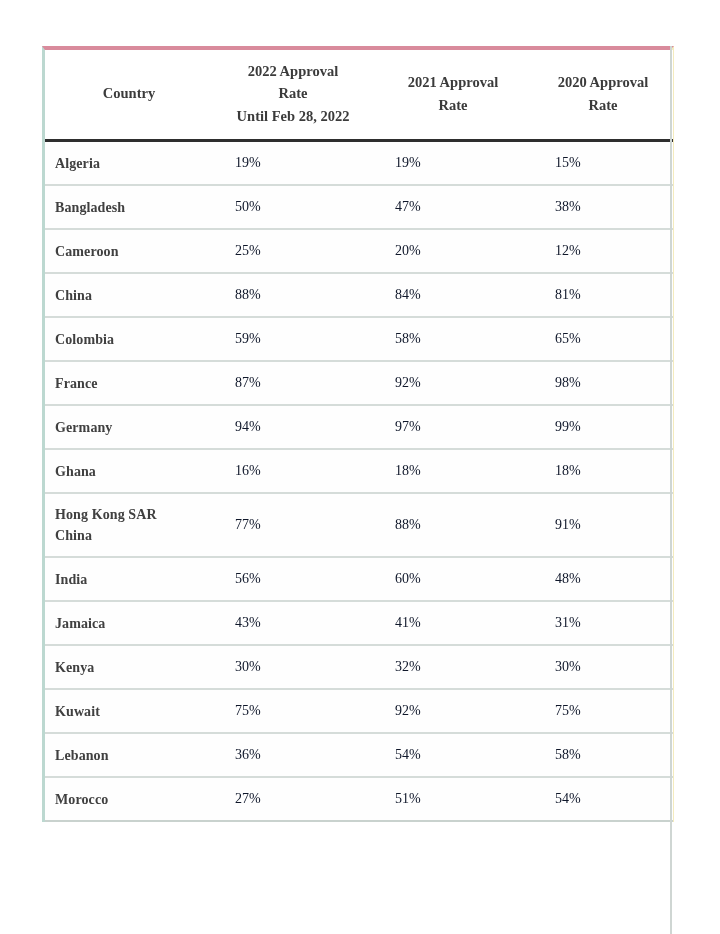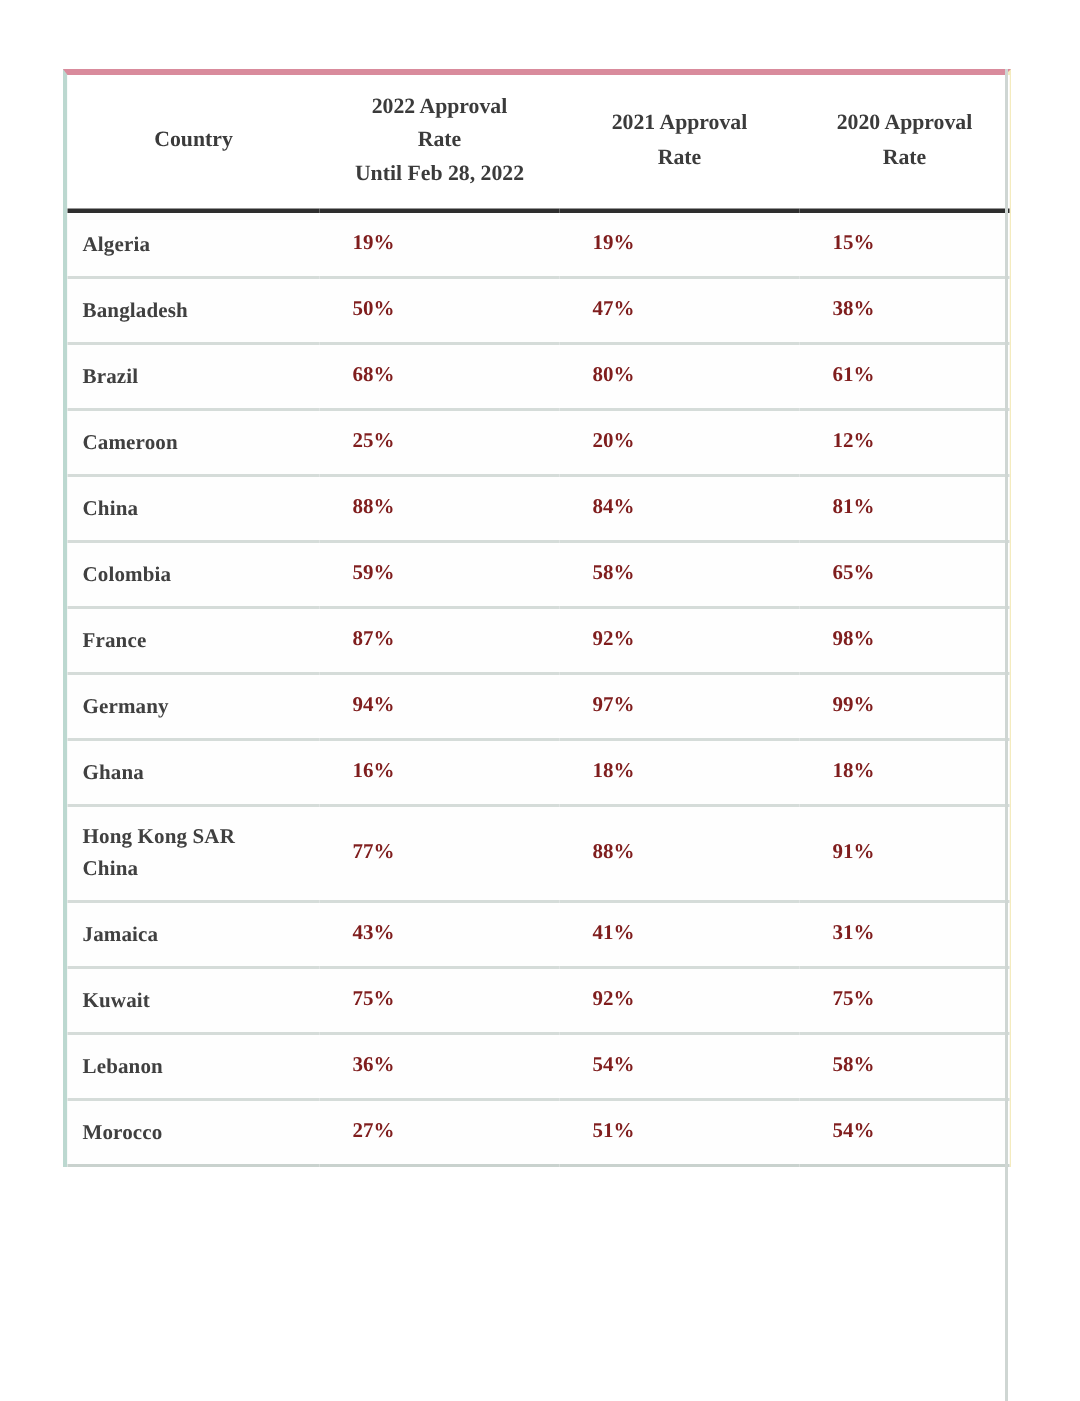--- a/index.html
+++ b/index.html
@@ -79,22 +79,22 @@
     padding-left: 10px;
     letter-spacing: 0.1px;
     line-height: 1.5;
   }
   td.country .wrap2 {
     display: block;
     max-width: 112px;
   }
 
   td.val {
-    color: #7f1d1d;
-    font-weight: bold;
+    color: #0f172a;
+    font-weight: normal;
     padding-left: 22px;
   }
   td.val.v2021 { padding-left: 22px; }
   td.val.v2020 { padding-left: 22px; }
 
   
   #right-rule {
     position: absolute;
     left: 670px;
     top: 46px;
@@ -141,26 +141,20 @@
           <td class="val v2021">19%</td>
           <td class="val v2020">15%</td>
         </tr>
         <tr>
           <td class="country">Bangladesh</td>
           <td class="val v2022">50%</td>
           <td class="val v2021">47%</td>
           <td class="val v2020">38%</td>
         </tr>
         <tr>
-          <td class="country">Brazil</td>
-          <td class="val v2022">68%</td>
-          <td class="val v2021">80%</td>
-          <td class="val v2020">61%</td>
-        </tr>
-        <tr>
           <td class="country">Cameroon</td>
           <td class="val v2022">25%</td>
           <td class="val v2021">20%</td>
           <td class="val v2020">12%</td>
         </tr>
         <tr>
           <td class="country">China</td>
           <td class="val v2022">88%</td>
           <td class="val v2021">84%</td>
           <td class="val v2020">81%</td>
@@ -191,26 +185,38 @@
         </tr>
         <tr class="tall">
           <td class="country">
             <span class="wrap2">Hong Kong SAR<br>China</span>
           </td>
           <td class="val v2022">77%</td>
           <td class="val v2021">88%</td>
           <td class="val v2020">91%</td>
         </tr>
         <tr>
+          <td class="country">India</td>
+          <td class="val v2022">56%</td>
+          <td class="val v2021">60%</td>
+          <td class="val v2020">48%</td>
+        </tr>
+        <tr>
           <td class="country">Jamaica</td>
           <td class="val v2022">43%</td>
           <td class="val v2021">41%</td>
           <td class="val v2020">31%</td>
         </tr>
         <tr>
+          <td class="country">Kenya</td>
+          <td class="val v2022">30%</td>
+          <td class="val v2021">32%</td>
+          <td class="val v2020">30%</td>
+        </tr>
+        <tr>
           <td class="country">Kuwait</td>
           <td class="val v2022">75%</td>
           <td class="val v2021">92%</td>
           <td class="val v2020">75%</td>
         </tr>
         <tr>
           <td class="country">Lebanon</td>
           <td class="val v2022">36%</td>
           <td class="val v2021">54%</td>
           <td class="val v2020">58%</td>

